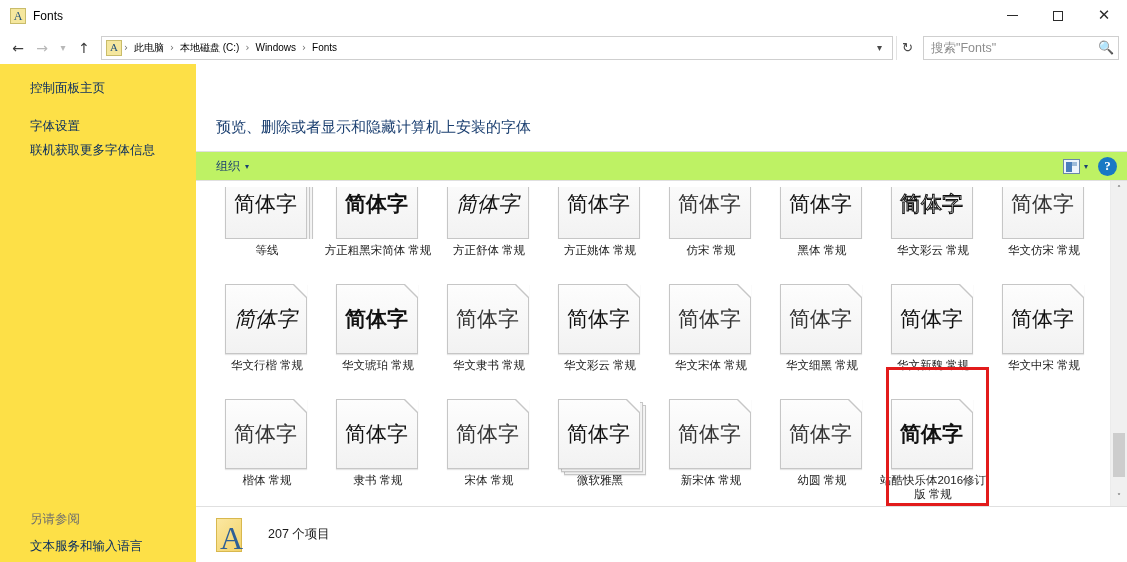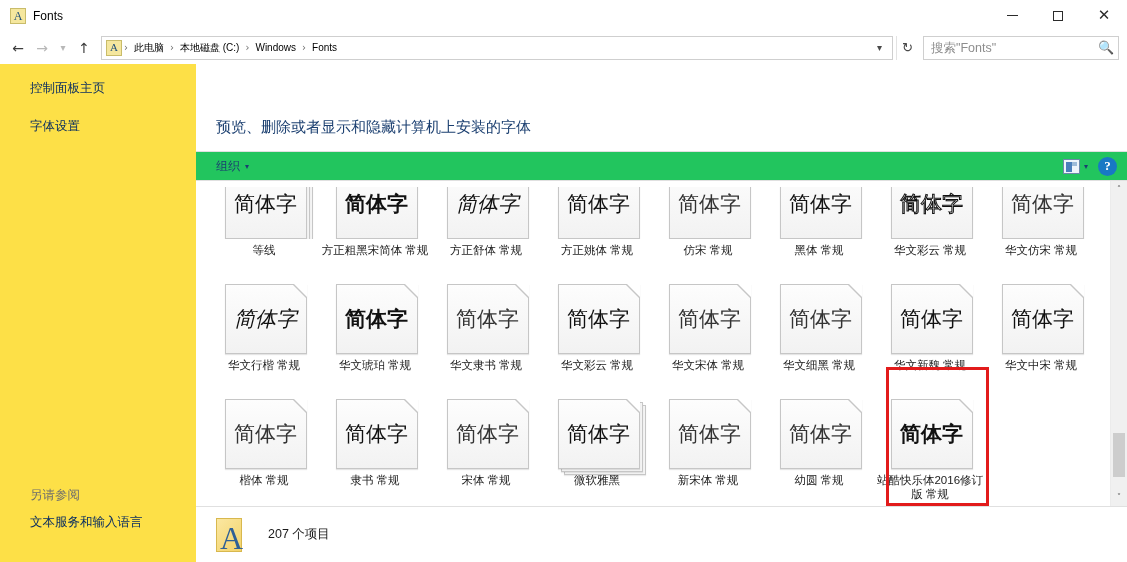--- a/index.html
+++ b/index.html
@@ -76,33 +76,33 @@
 
   
   .sidebar {
     width: 196px; flex: 0 0 196px; background: #fde047; padding-top: 12px;
     display: flex; flex-direction: column; border-right: 0;
   }
   .side-link {
     font-size: 12.5px; color: #0b2e60; padding: 4px 0 4px 30px; line-height: 16px;
   }
   .side-gap { height: 14px; }
-  .side-foot { margin-top: auto; padding-bottom: 28px; }
+  .side-foot { margin-top: auto; padding-bottom: 4px; }
   .side-head {
     font-size: 12.5px; color: #6d6d6d; padding: 3px 0 6px 30px;
   }
 
   
   .content { flex: 1 1 auto; display:flex; flex-direction: column; min-width:0; position: relative; }
   .content-head { padding: 20px 0 14px 20px; }
   .head-title { font-size: 15px; color: #1b3f70; font-weight: normal; margin-top: 34px; }
   .toolbar {
     height: 30px; flex: 0 0 30px; display:flex; align-items:center;
     border-top: 1px solid #e0e0e0; border-bottom: 1px solid #e0e0e0;
-    background: #22c55e; padding: 0 10px 0 16px;
+    background: #bef264; padding: 0 10px 0 16px;
   }
   .tb-item { font-size: 12px; color:#1b3f70; display:flex; align-items:center; gap:5px; padding: 2px 4px;}
   .caret { font-size: 8px; color:#1b3f70; font-family:"DejaVu Sans",sans-serif; }
   .tb-right { margin-left:auto; display:flex; align-items:center; gap: 4px; }
   .view-ico {
     width: 17px; height: 15px; border: 1px solid #6b88a8; background:#eef4fb; position:relative;
     display:flex; align-items:center; justify-content:center;
   }
   .view-ico::before {
     content:""; position:absolute; left:2px; top:2px; width:6px; height:10px; background:#4a7ebb;
@@ -116,21 +116,21 @@
     margin-left: 6px; font-family:"Liberation Serif",serif;
   }
 
   
   .gridwrap { flex: 1 1 auto; display:flex; min-height: 0; }
   .grid {
     flex: 1 1 auto; overflow: hidden; padding: 6px 0 0 14px;
     display: flex; flex-wrap: wrap; align-content: flex-start;
   }
   .tile {
-    width: 111px; margin: 0 0 7px 0; display:flex; flex-direction:column; align-items:flex-start;
+    width: 111px; margin: 0 0 7px 0; display:flex; flex-direction:column; align-items:flex-end;
     position: relative;
   }
   .preview-slot { height: 90px; display:flex; align-items:flex-end; justify-content:center; position:relative; width:100%; }
   .page {
     width: 82px; height: 70px; background: linear-gradient(180deg,#fdfdfd 0%, #f2f2f2 100%);
     border: 1px solid #c6c6c6; position: relative;
     display:flex; align-items:center; justify-content:center;
     box-shadow: 0 1px 1px rgba(0,0,0,0.10);
   }
   .page::after {
@@ -248,20 +248,21 @@
       <span class="search-ico">🔍</span>
     </div>
   </div>
 
   <div class="body">
 
     <div class="sidebar">
       <div class="side-link">控制面板主页</div>
       <div class="side-gap"></div>
       <div class="side-link">字体设置</div>
+      <div class="side-link">联机获取更多字体信息</div>
 
       <div class="side-foot">
         <div class="side-head">另请参阅</div>
         <div class="side-link">文本服务和输入语言</div>
       </div>
     </div>
 
     <div class="content">
 
       <div class="content-head">

